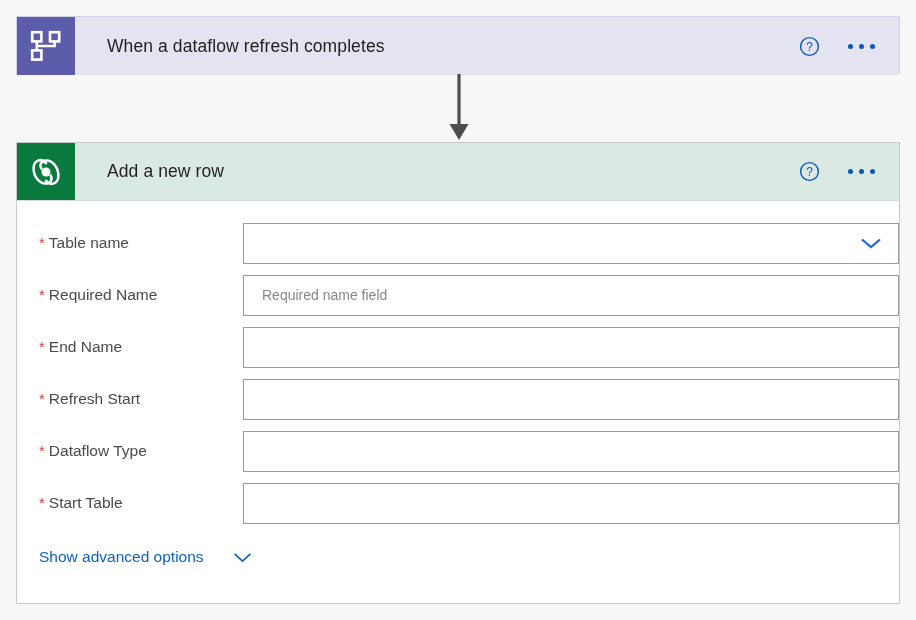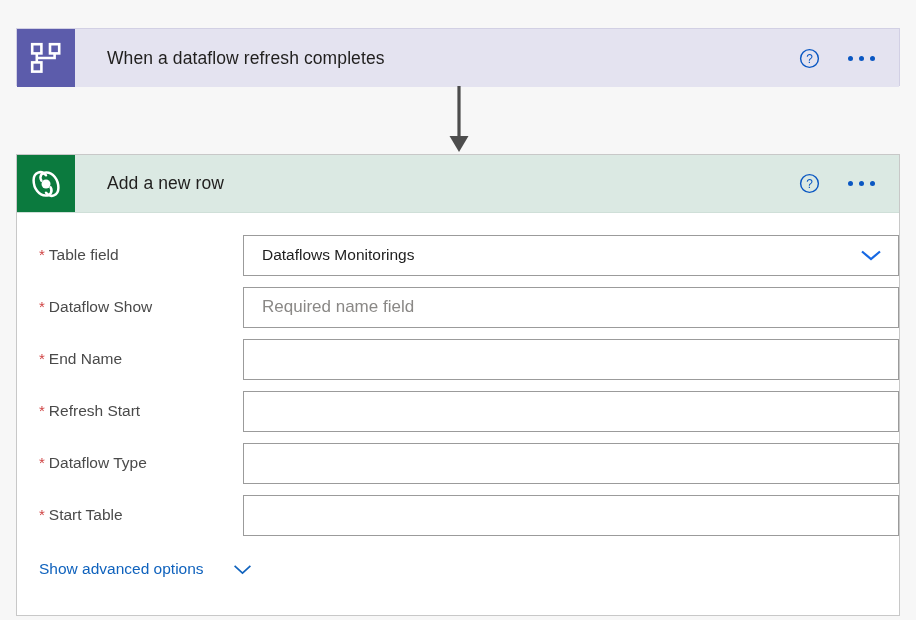--- a/index.html
+++ b/index.html
@@ -13,21 +13,20 @@
     font-family: "Liberation Sans", sans-serif;
     -webkit-font-smoothing: antialiased;
     overflow: hidden;
   }
 
   .canvas {
     position: relative;
     width: 916px;
     height: 444px;
     box-sizing: border-box;
-    margin-top: 12px;
   }
 
   
   .card {
     position: absolute;
     background: #ffffff;
     border: 1px solid #c8c8c8;
     box-sizing: border-box;
   }
 
@@ -154,21 +153,21 @@
   }
   .field-control .field-text {
     padding-left: 18px;
     font-size: 15.5px;
     color: #1d1d1d;
     white-space: nowrap;
     overflow: hidden;
   }
   .field-control .field-placeholder {
     padding-left: 18px;
-    font-size: 17px;
+    font-size: 14px;
     color: #8a8886;
     white-space: nowrap;
     overflow: hidden;
   }
 
   .dropdown-chevron {
     position: absolute;
     right: 14px;
     top: 50%;
     transform: translateY(-50%);
@@ -259,34 +258,33 @@
         </div>
       </div>
 
     </div>
 
     <div class="form-body">
 
       <div class="form-row">
         <div class="field-label">
           <span class="req-star">*</span>
-          <span>Table field</span>
-        </div>
-        <div class="field-control">
-          <div class="field-text">Dataflows Monitorings</div>
+          <span>Table name</span>
+        </div>
+        <div class="field-control">
           <svg class="dropdown-chevron" viewBox="0 0 26 16">
             <path d="M4 4.5 L13 12 L22 4.5" fill="none" stroke="#1668e3" stroke-width="2.2"></path>
           </svg>
         </div>
       </div>
 
       <div class="form-row">
         <div class="field-label">
           <span class="req-star">*</span>
-          <span>Dataflow Show</span>
+          <span>Required Name</span>
         </div>
         <div class="field-control">
           <div class="field-placeholder">Required name field</div>
         </div>
       </div>
 
       <div class="form-row">
         <div class="field-label">
           <span class="req-star">*</span>
           <span>End Name</span>

